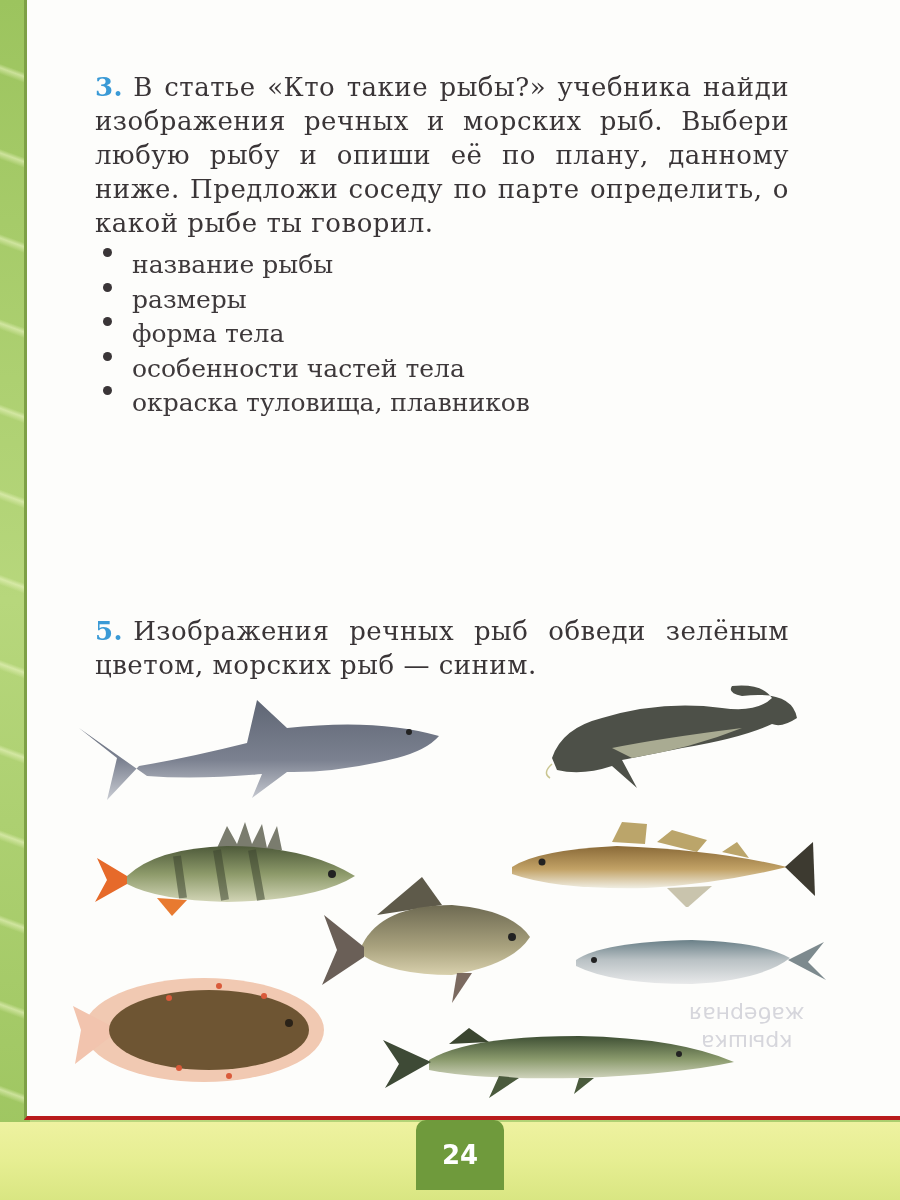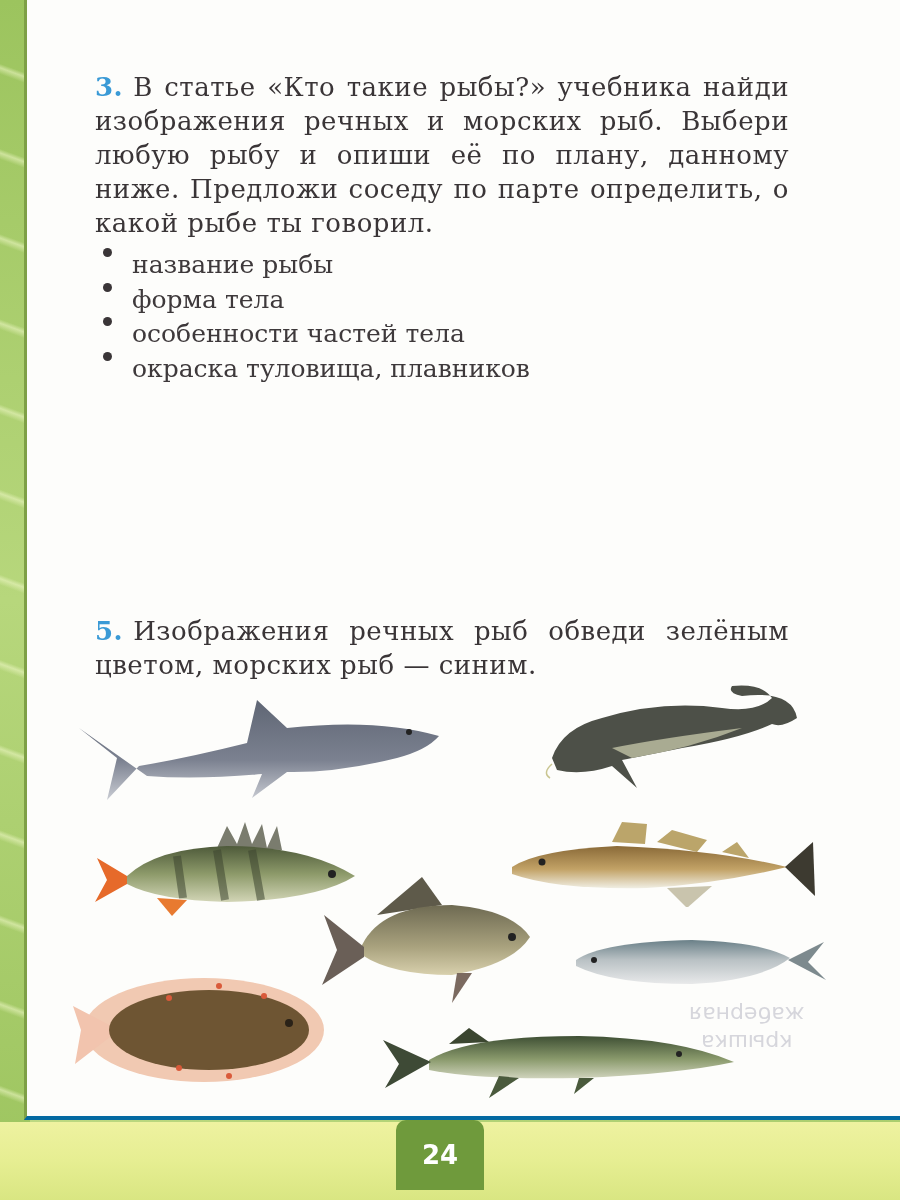--- a/index.html
+++ b/index.html
@@ -15,39 +15,39 @@
       linear-gradient(180deg, #9cc45e, #b7d77c 50%, #9cc45e);
   }
   .bottom-band {
     position: absolute; left: 0; bottom: 0; width: 900px; height: 78px;
     background: linear-gradient(180deg, #eef2a0 0%, #e6ee92 50%, #d9e682 100%);
   }
   .page {
     position: absolute; left: 24px; top: 0; width: 876px; height: 1120px;
     background: #fdfdfb;
     border-left: 3px solid #7ea046;
-    border-bottom: 4px solid #0369a1;
+    border-bottom: 4px solid #b91c1c;
     box-sizing: border-box;
   }
   .text-block { position: absolute; left: 68px; color: #3a3537; font-size: 26px; letter-spacing: 0.5px; }
   .para { line-height: 34px; text-align: justify; width: 694px; }
   .num { color: #3a9ad6; font-weight: bold; margin-right: 10px; }
   .ex3 { top: 70px; }
   .ex4 { top: 480px; }
   .ex5 { top: 614px; }
   .bullets { position: absolute; left: 76px; top: 248px; margin: 0; padding: 0; list-style: none; font-size: 25px; color: #3e393b; }
   .bullets li { height: 34.5px; line-height: 34px; display: flex; align-items: flex-start; }
   .bullets .dot { width: 9px; height: 9px; border-radius: 50%; background: #3a3537; margin-right: 20px; display: inline-block; }
   .fish { position: absolute; }
   .ghost-text {
     position: absolute; left: 662px; top: 1000px; color: #d6d6dc; font-family: "DejaVu Sans", sans-serif;
     font-size: 22px; line-height: 28px; transform: scale(-1, -1); text-align: center;
   }
   .page-num {
-    position: absolute; left: 396px; top: 1120px; width: 88px; height: 70px;
+    position: absolute; left: 416px; top: 1120px; width: 88px; height: 70px;
     background: #6f9a3c; border-radius: 10px 10px 0 0;
     color: #fff; font-family: "DejaVu Sans", sans-serif; font-weight: bold; font-size: 26px;
     display: flex; align-items: center; justify-content: center;
   }
 </style>
 </head>
 <body>
 
 <div class="leaf-stripe"></div>
 <div class="bottom-band"></div>
@@ -55,20 +55,24 @@
 <div class="page">
 
   <div class="text-block ex3">
     <div class="para"><span class="num">3.</span><span>В статье «Кто такие рыбы?» учебника найди изображения речных и морских рыб. Выбери любую рыбу и опиши её по плану, данному ниже. Предложи соседу по парте определить, о какой рыбе ты говорил.</span></div>
   </div>
 
   <ul class="bullets">
     <li>
         <span class="dot"></span>
         <span>название рыбы</span>
+      </li>
+    <li>
+        <span class="dot"></span>
+        <span>размеры</span>
       </li>
     <li>
         <span class="dot"></span>
         <span>форма тела</span>
       </li>
     <li>
         <span class="dot"></span>
         <span>особенности частей тела</span>
       </li>
     <li>

